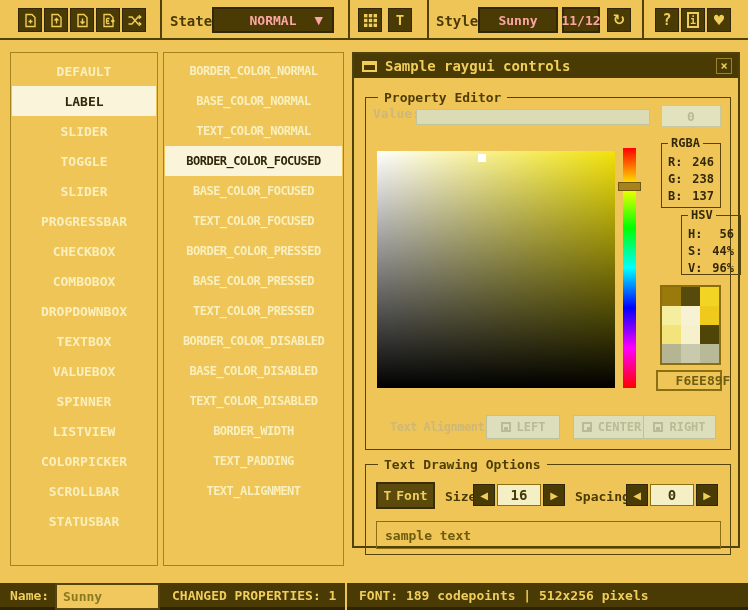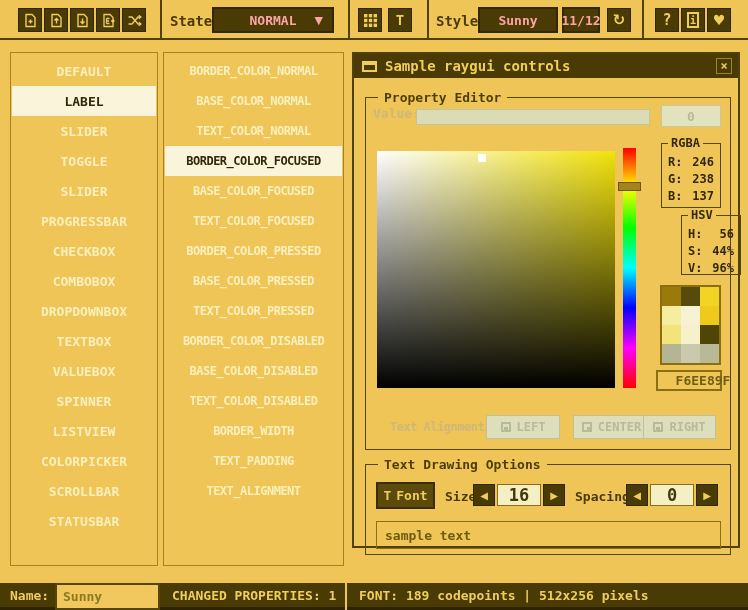--- a/index.html
+++ b/index.html
@@ -127,21 +127,21 @@
   .opt-label { position:absolute; color:#4A3A04; font-size:13px; }
   .spin-btn {
     position:absolute; top:19px; width:22px; height:22px;
     background:#4A3A04; border:1px solid #32270A; color:#F0CE5C;
     display:flex; align-items:center; justify-content:center; font-size:10px; cursor:pointer;
     font-family:"DejaVu Sans", sans-serif;
   }
   .spin-box {
     position:absolute; top:19px; width:44px; height:22px;
     background:#F5EFC6; border:1px solid #8A7012; color:#44380A;
-    display:flex; align-items:center; justify-content:center; font-size:17px;
+    display:flex; align-items:center; justify-content:center; font-size:14px;
   }
   .sample-box {
     position:absolute; left:10px; top:56px; width:345px; height:28px;
     border:1px solid #8A7012; color:#6E5B10; font-size:13px;
     display:flex; align-items:center; padding-left:8px;
   }
 
   
   .statusbar { position:absolute; left:0; top:583px; width:748px; height:27px; }
   .sb-seg {

